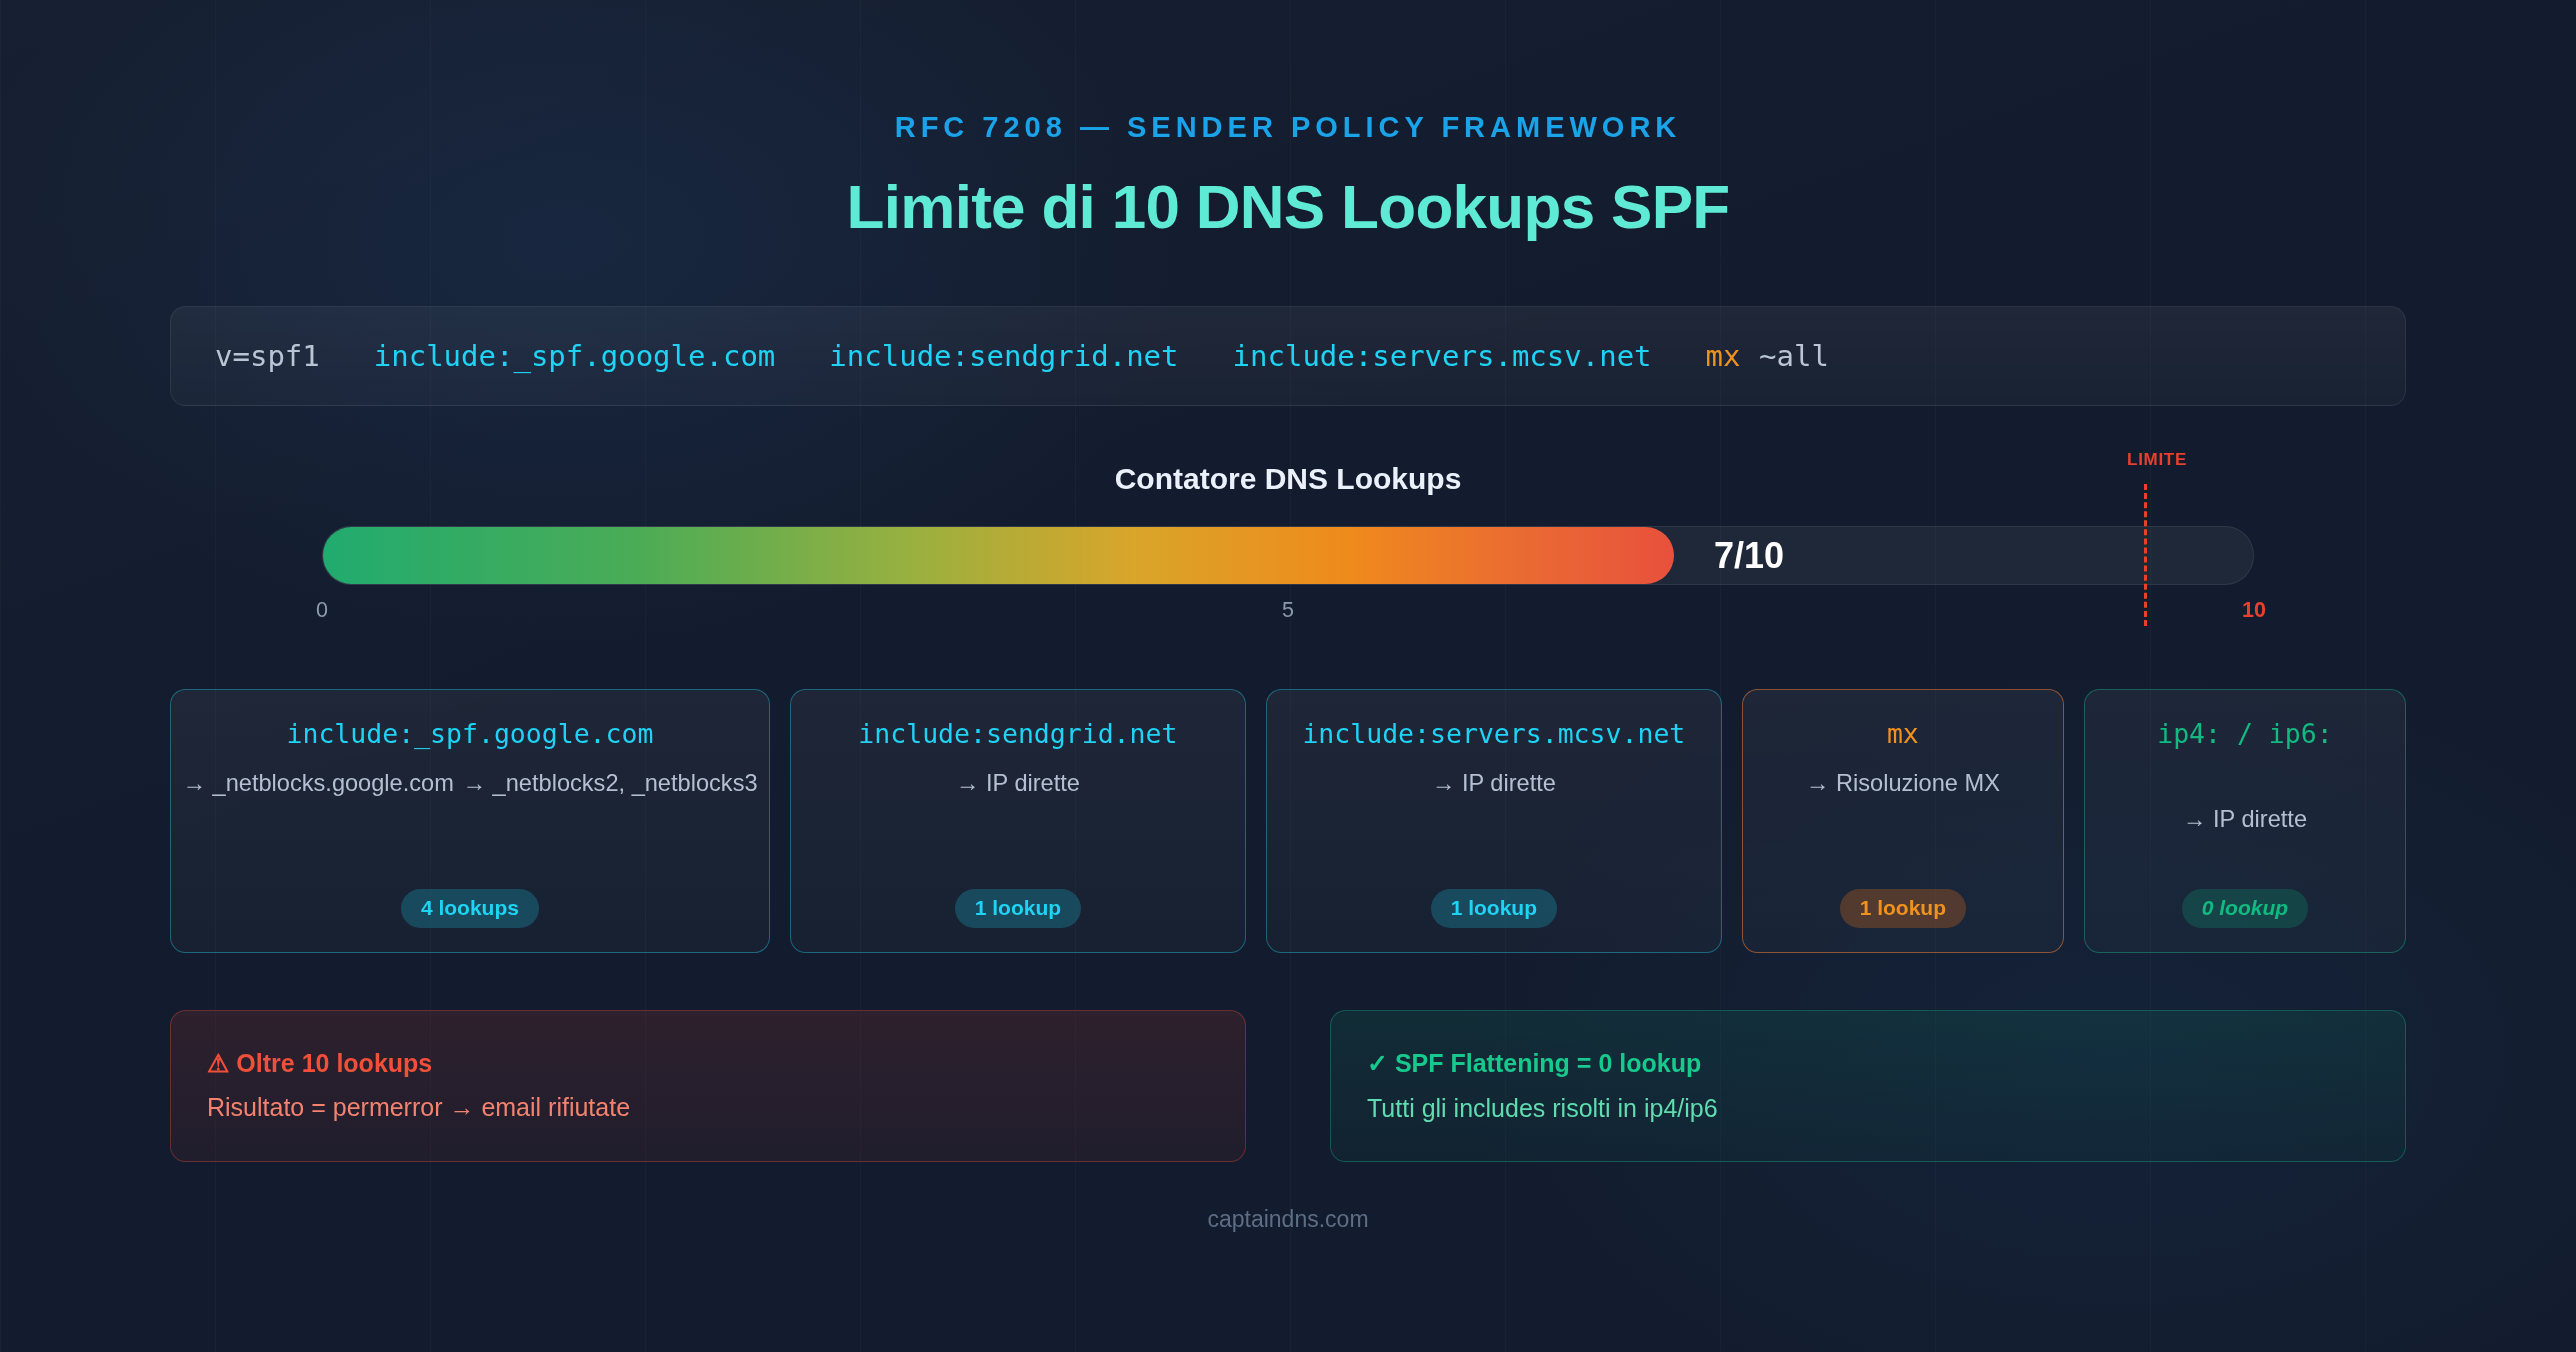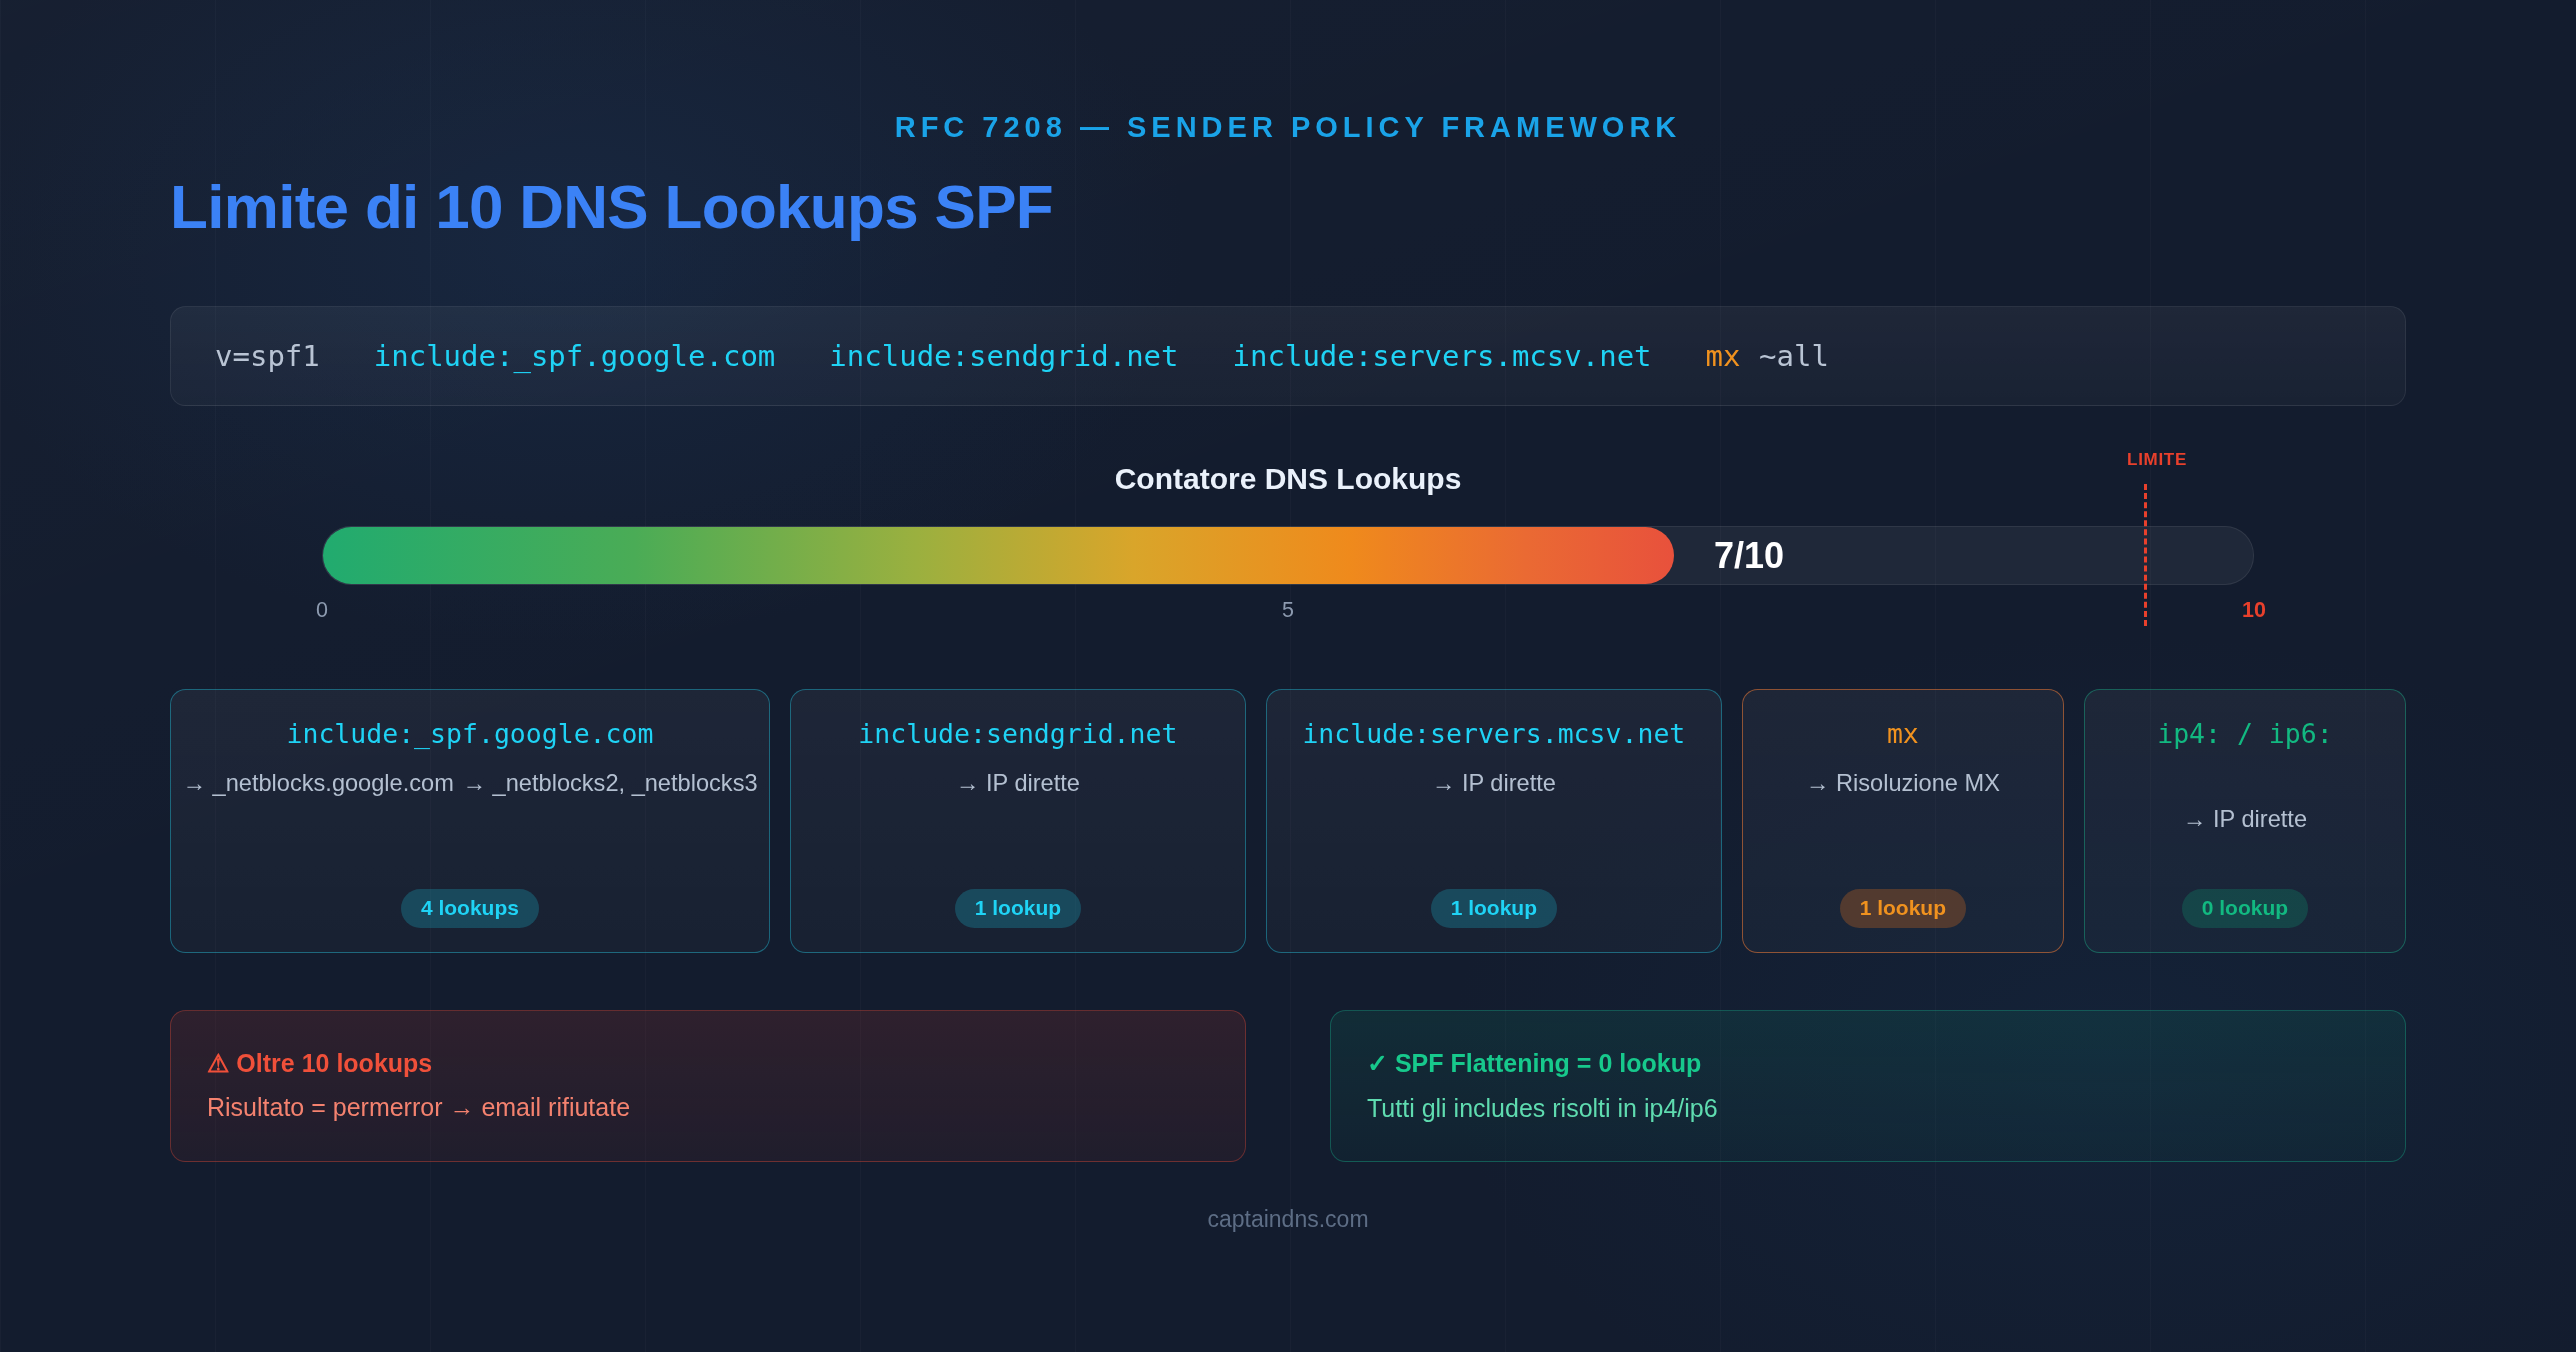--- a/index.html
+++ b/index.html
@@ -47,25 +47,26 @@
   
   .eyebrow {
     text-align: center;
     margin-top: 111px;
     font-size: 29px;
     font-weight: 700;
     letter-spacing: 5px;
     color: #1aa3e8;
   }
   .title {
+    text-align: center;
     margin-top: 27px;
     font-size: 62px;
     font-weight: 700;
     letter-spacing: -0.7px;
-    color: #3b82f6;
+    color: #5eead4;
   }
 
   
   .record {
     margin-top: 64px;
     height: 100px;
     border-radius: 15.7px;
     background: linear-gradient(180deg, rgba(255,255,255,0.052), rgba(255,255,255,0.026));
     border: 0.7px solid rgba(255,255,255,0.075);
     display: flex;
@@ -207,21 +208,21 @@
     margin-top: 18.6px;
     align-self: center;
     padding: 7.2px 20px;
     border-radius: 715px;
     font-size: 21px;
     font-weight: 700;
     background: rgba(27,150,174,0.34);
     color: #1fd3f5;
   }
   .accent-orange .badge { background: rgba(168,90,34,0.40); color: #f0921f; }
-  .accent-green  .badge { background: rgba(17,122,98,0.38); color: #12b981; }
+  .accent-green  .badge { background: rgba(17,122,98,0.38); color: #12b981; font-style: italic; }
 
   
   .alerts {
     margin-top: 57px;
     display: flex;
     gap: 84px;
   }
   .alert {
     flex: 1 1 0;
     border-radius: 15.7px;

